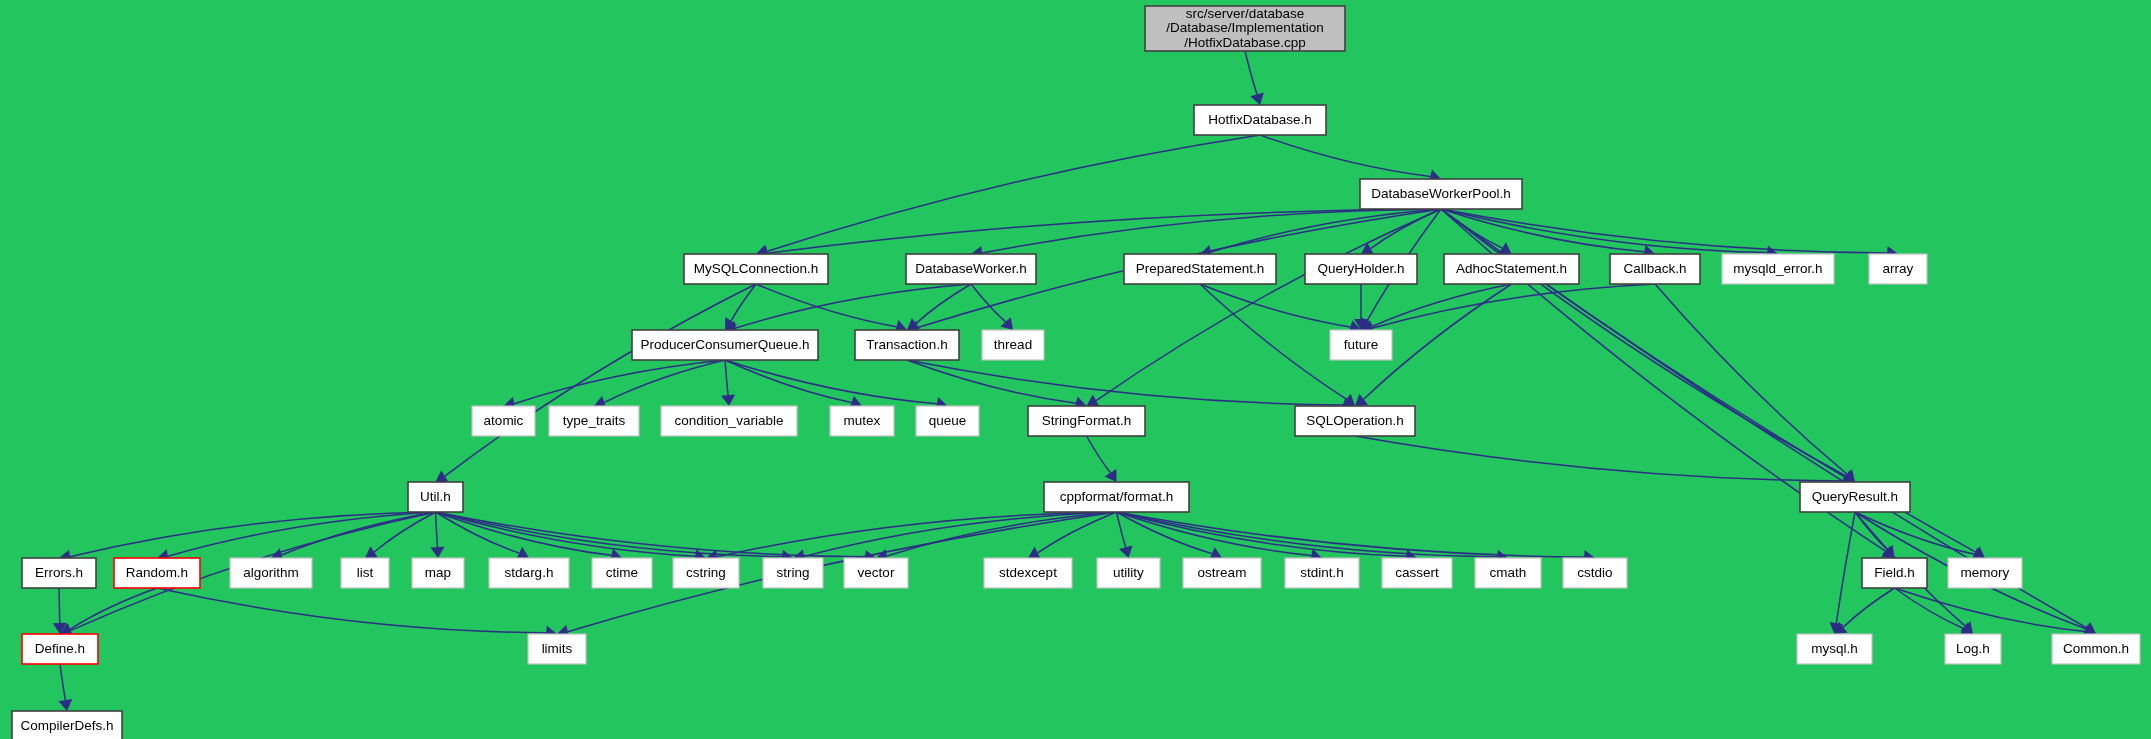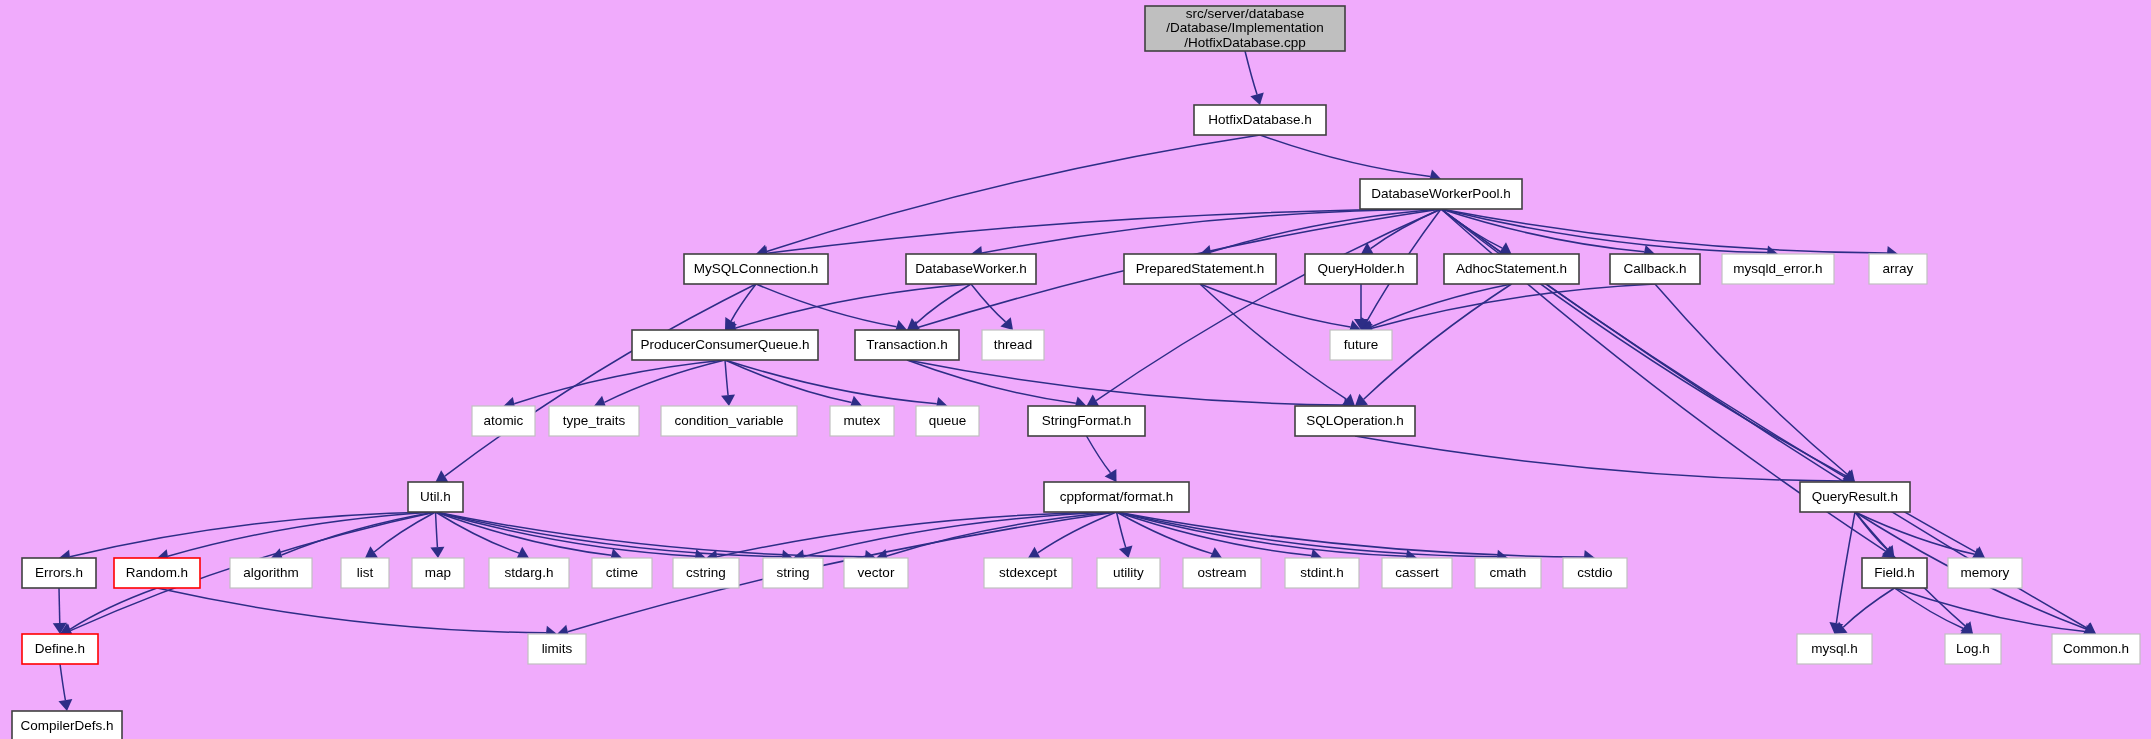--- a/index.html
+++ b/index.html
@@ -1,18 +1,18 @@
 <!DOCTYPE html>
 <html><head>
 <meta charset="utf-8">
 <title>Include dependency graph</title>
 <style>
   html,body{margin:0;padding:0;background:#ffffff;}
   body{font-family:"Liberation Sans",sans-serif;}
-  #graph-wrap{position:relative;width:2151px;height:739px;overflow:hidden;background:#f0abfc;}
+  #graph-wrap{position:relative;width:2151px;height:739px;overflow:hidden;background:#22c55e;}
   svg.graph{position:absolute;left:0;top:0;width:2151px;height:739px;display:block;}
   .node-rect{fill:#ffffff;stroke:#c0c0c0;stroke-width:1.2;}
   .node-rect.strong{stroke:#404040;stroke-width:1.6;}
   .node-rect.root{fill:#bfbfbf;stroke:#404040;stroke-width:1.6;}
   .node-rect.red{stroke:#ff0000;stroke-width:1.6;}
   .node-label{font-family:"Liberation Sans",sans-serif;font-size:13.5px;fill:#000000;
     text-anchor:middle;dominant-baseline:middle;}
   .node-label.root-label{font-size:13.5px;}
   .edge{fill:none;stroke:#2d2d86;stroke-width:1.5;}
   .arrowhead{fill:#2d2d86;}

